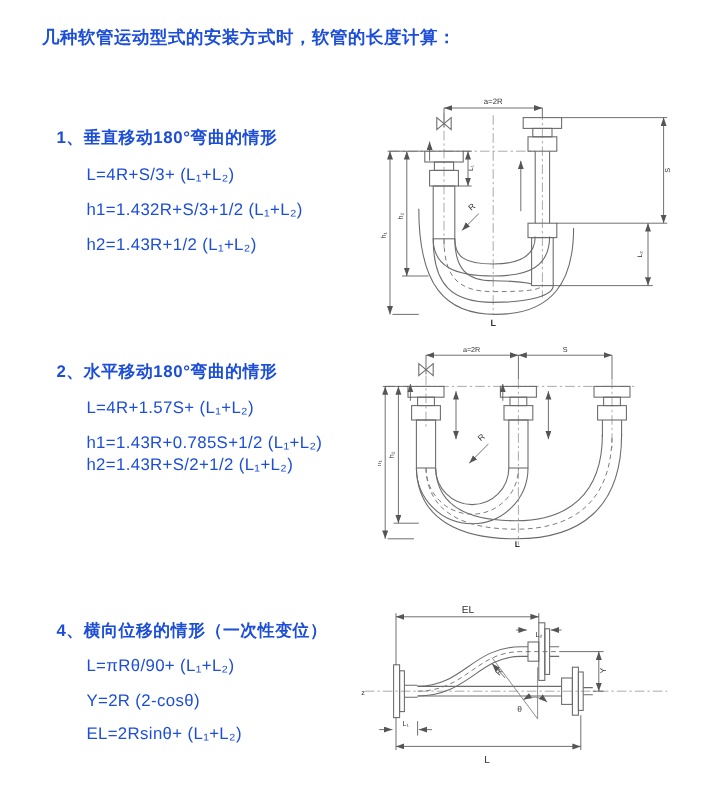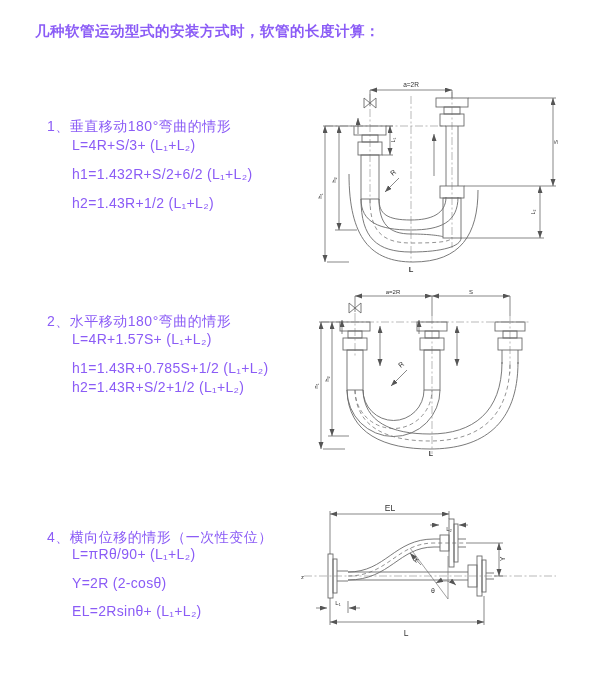--- a/index.html
+++ b/index.html
@@ -1,40 +1,40 @@
 <!DOCTYPE html>
 <html><head>
 <meta charset="utf-8">
 <style>
   html,body{margin:0;padding:0;background:#ffffff;}
   .page{
     position:relative;width:600px;height:675px;background:#ffffff;overflow:hidden;
-    font-family:"Liberation Sans","DejaVu Sans",sans-serif;color:#8b5cf6;
+    font-family:"Liberation Sans","DejaVu Sans",sans-serif;color:#1d4ed8;
   }
   .title{position:absolute;font-size:14.5px;font-weight:bold;letter-spacing:.5px;white-space:nowrap;}
-  .heading{position:absolute;font-size:14px;font-weight:normal;letter-spacing:.5px;white-space:nowrap;margin-top:12px;}
+  .heading{position:absolute;font-size:14px;font-weight:bold;letter-spacing:.5px;white-space:nowrap;}
   .formula{position:absolute;font-size:14px;font-weight:normal;letter-spacing:.3px;white-space:nowrap;}
   svg.diagram{position:absolute;}
   svg.diagram text{font-family:"Liberation Sans","DejaVu Sans",sans-serif;fill:#333;}
   svg.diagram .ln{stroke:#6b6b6b;stroke-width:.9;fill:none;}
   svg.diagram .thin{stroke:#777;stroke-width:.7;fill:none;}
   svg.diagram .dim{stroke:#555;stroke-width:.7;fill:none;}
   svg.diagram .cl{stroke:#8a8a8a;stroke-width:.6;fill:none;stroke-dasharray:8 2.5 2 2.5;}
   svg.diagram .dash{stroke:#777;stroke-width:.8;fill:none;stroke-dasharray:4 3;}
 </style>
 </head>
 <body>
 
 <div class="page">
 
   <div class="title" style="left:35px;top:22px">几种软管运动型式的安装方式时，软管的长度计算：</div>
 
   <div class="heading" style="left:47px;top:106px">1、垂直移动180°弯曲的情形</div>
   <div class="formula" style="left:72px;top:137px">L=4R+S/3+ (L₁+L₂)</div>
-  <div class="formula" style="left:72px;top:166px">h1=1.432R+S/2+6/2 (L₁+L₂)</div>
+  <div class="formula" style="left:72px;top:166px">h1=1.432R+S/3+1/2 (L₁+L₂)</div>
   <div class="formula" style="left:72px;top:195px">h2=1.43R+1/2 (L₁+L₂)</div>
 
   <svg class="diagram" style="left:315px;top:76px" width="275" height="198" viewBox="0 0 275 198">
     <defs>
       <pattern id="d1h" width="4" height="4" patternUnits="userSpaceOnUse">
         <path d="M0,4 L4,0 M0,0 L4,4" stroke="#8a8a8a" stroke-width="0.5"></path>
       </pattern>
       <marker id="d1a" markerWidth="8" markerHeight="6" refX="7" refY="2.5" orient="auto-start-reverse" markerUnits="userSpaceOnUse">
         <path d="M0,0 L7,2.5 L0,5 Z" fill="#555"></path>
       </marker>

